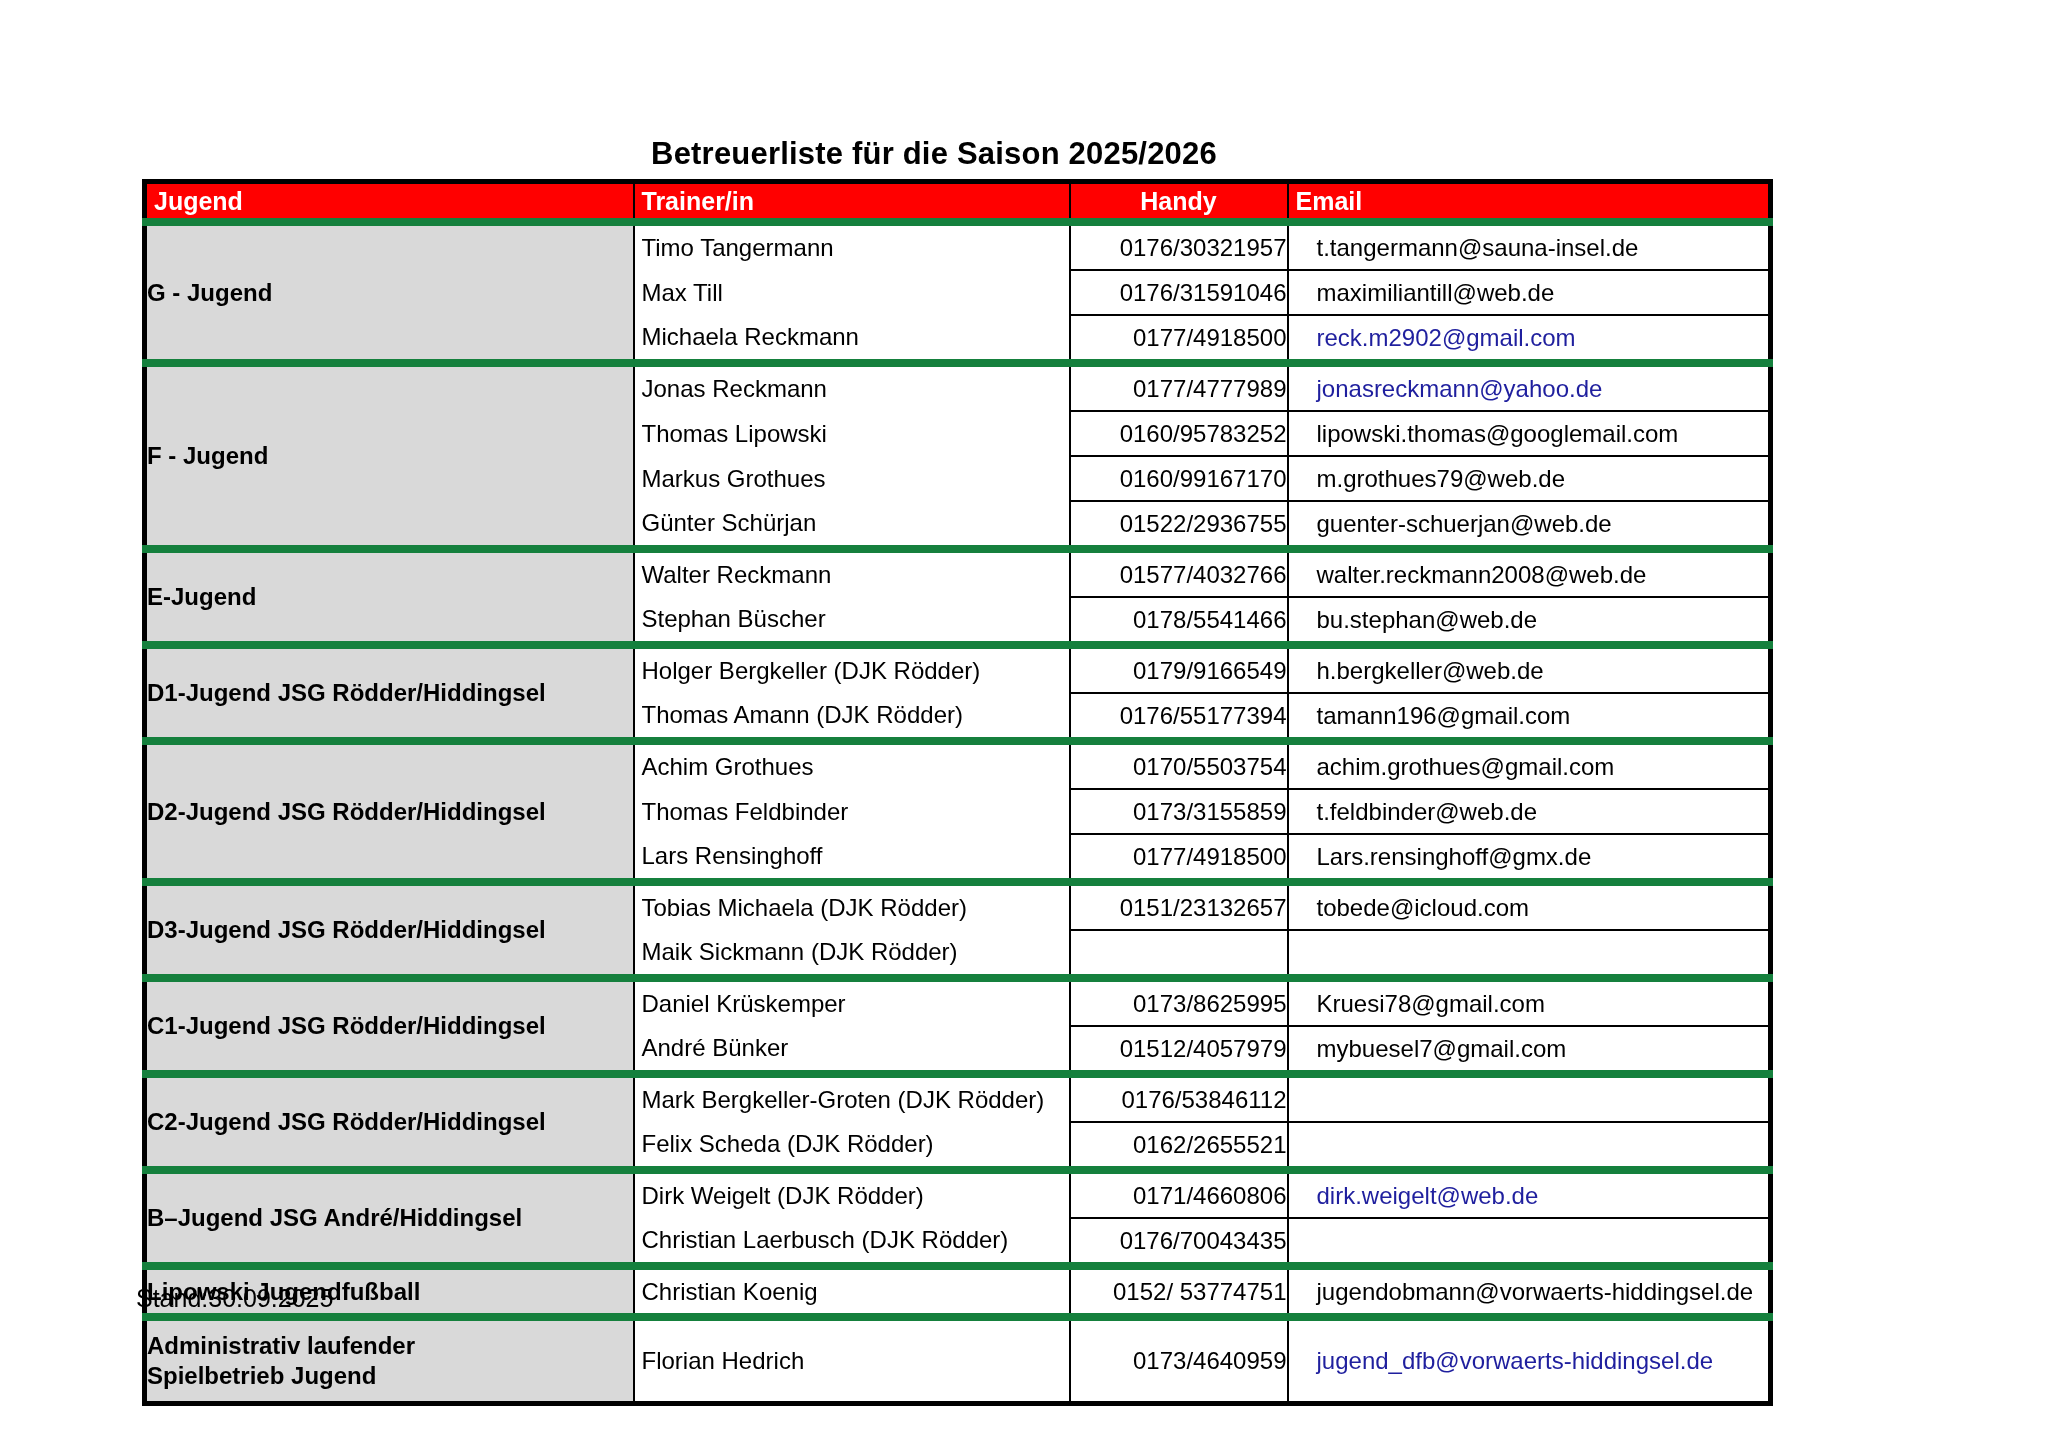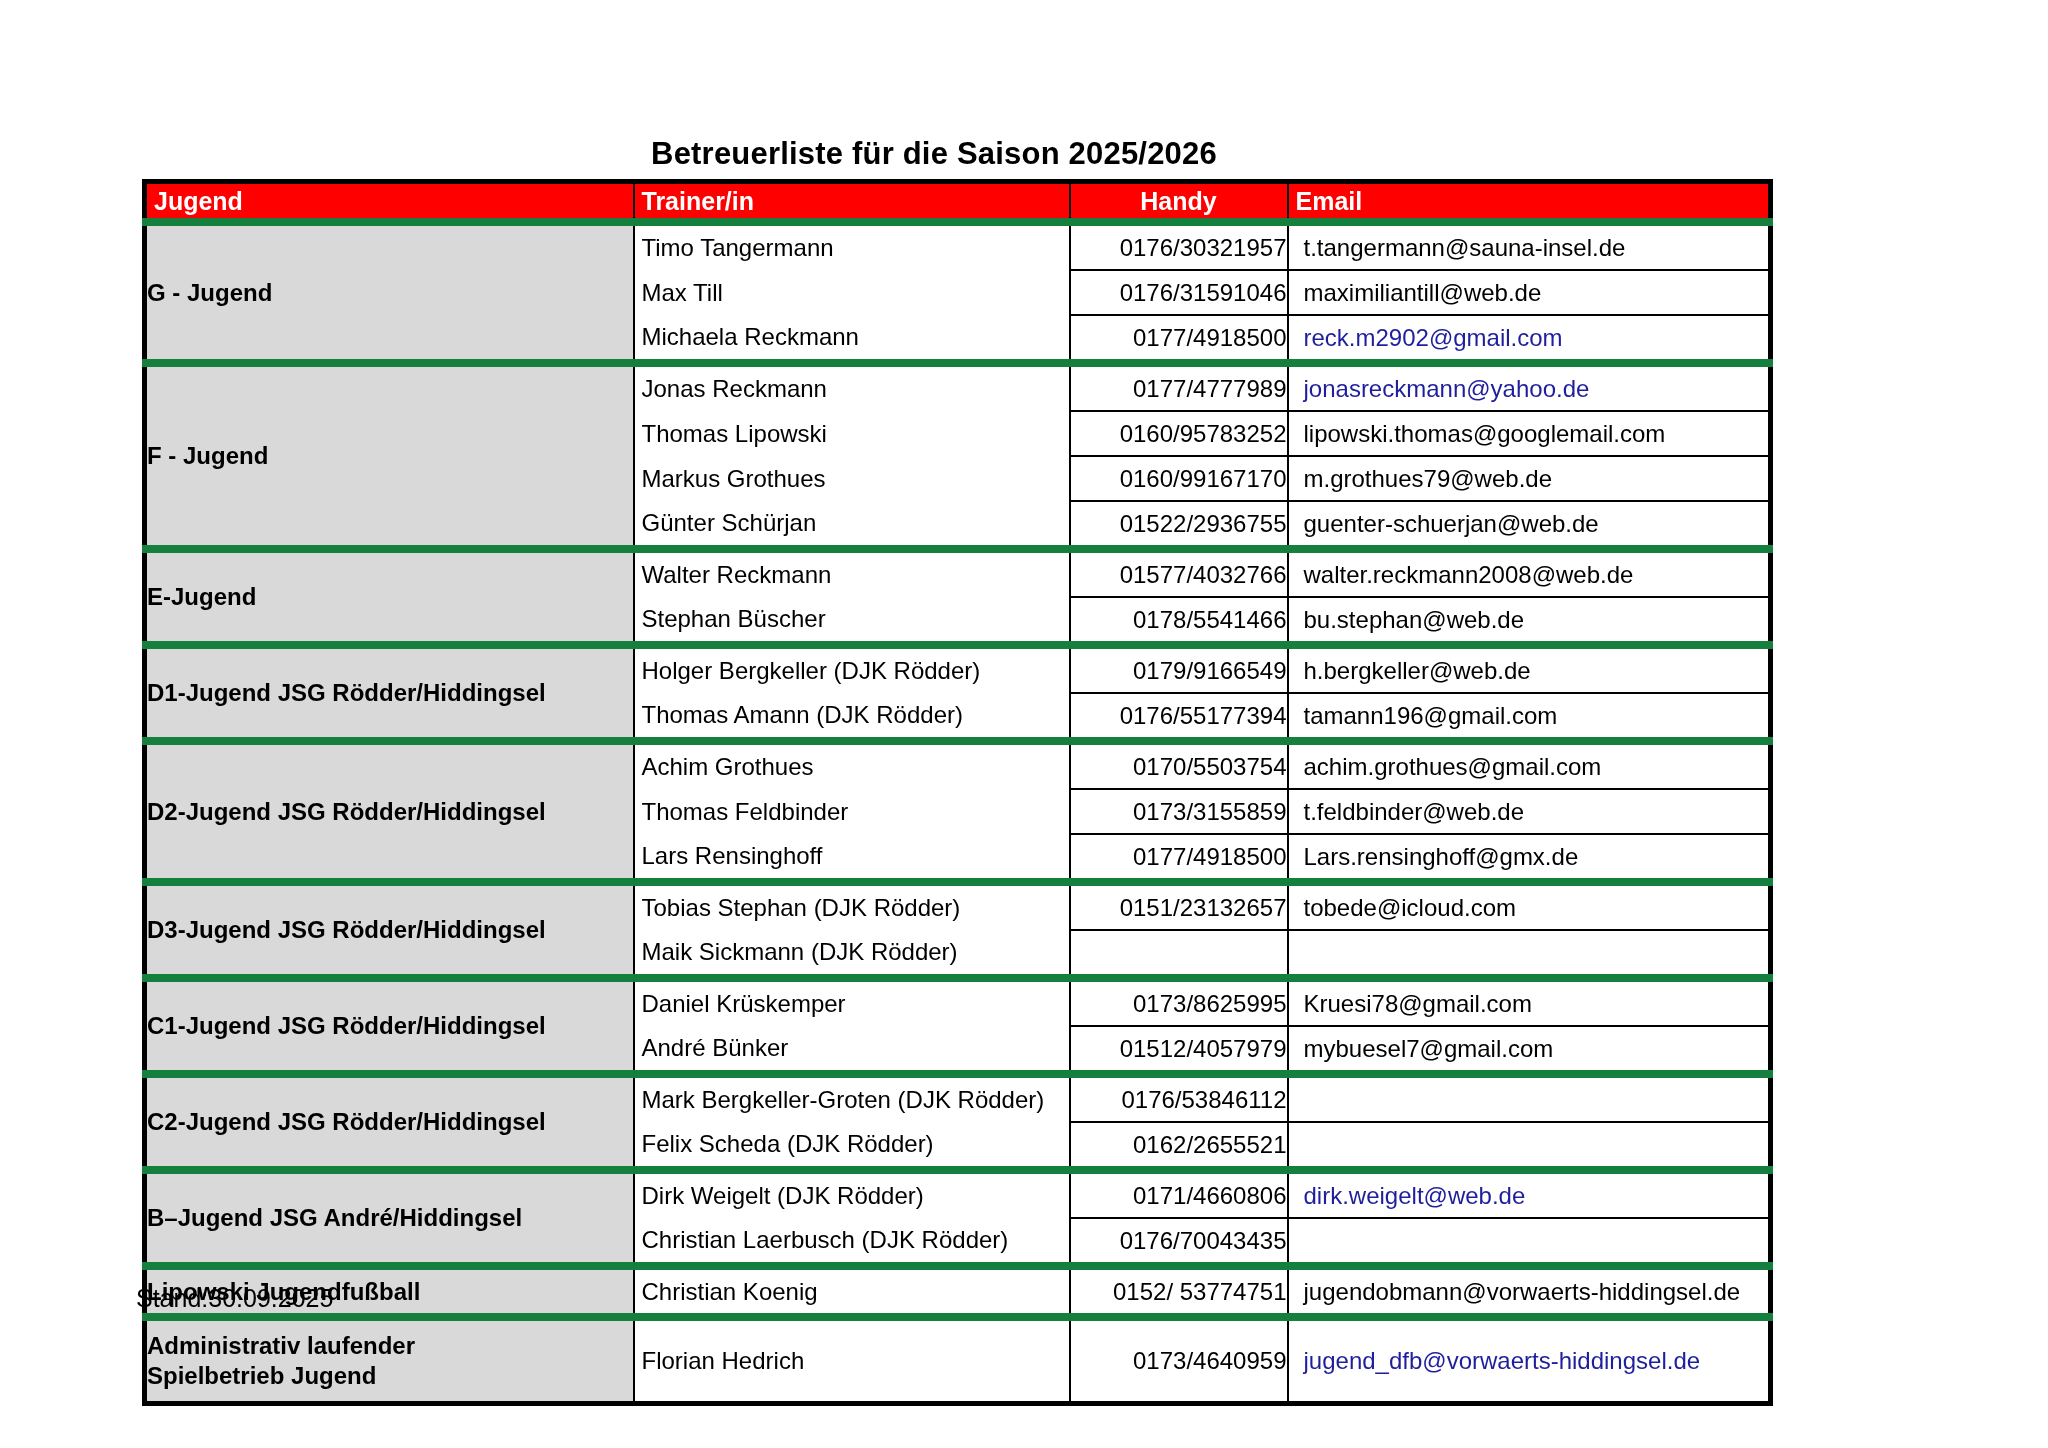--- a/index.html
+++ b/index.html
@@ -75,21 +75,21 @@
 
   td.jugend-cell {
     background: #D9D9D9;
     font-weight: bold;
     white-space: pre-line;
     line-height: 1.25;
   }
   td.trainer-cell { padding-left: 7px; }
   td.trainer-cell.inner { border-top: none; }
   td.handy-cell { text-align: right; }
-  td.email-cell { padding-left: 15px; }
+  td.email-cell { padding-left: 28px; }
   td.email-cell.link { color: #1F1F9E; }
 
   .footer {
     position: absolute;
     left: 136px;
     top: 1284px;
     font-size: 25px;
     color: #000000;
   }
 </style>
@@ -186,21 +186,21 @@
           <td class="handy-cell">0173/3155859</td>
           <td class="email-cell">t.feldbinder@web.de</td>
         </tr>
         <tr class="">
           <td class="trainer-cell inner">Lars Rensinghoff</td>
           <td class="handy-cell">0177/4918500</td>
           <td class="email-cell">Lars.rensinghoff@gmx.de</td>
         </tr>
         <tr class="group-start">
           <td rowspan="2" class="jugend-cell">D3-Jugend  JSG Rödder/Hiddingsel</td>
-          <td class="trainer-cell">Tobias Stephan (DJK Rödder)</td>
+          <td class="trainer-cell">Tobias Michaela (DJK Rödder)</td>
           <td class="handy-cell">0151/23132657</td>
           <td class="email-cell">tobede@icloud.com</td>
         </tr>
         <tr class="">
           <td class="trainer-cell inner">Maik Sickmann (DJK Rödder)</td>
           <td class="handy-cell"></td>
           <td class="email-cell"></td>
         </tr>
         <tr class="group-start">
           <td rowspan="2" class="jugend-cell">C1-Jugend  JSG Rödder/Hiddingsel</td>

